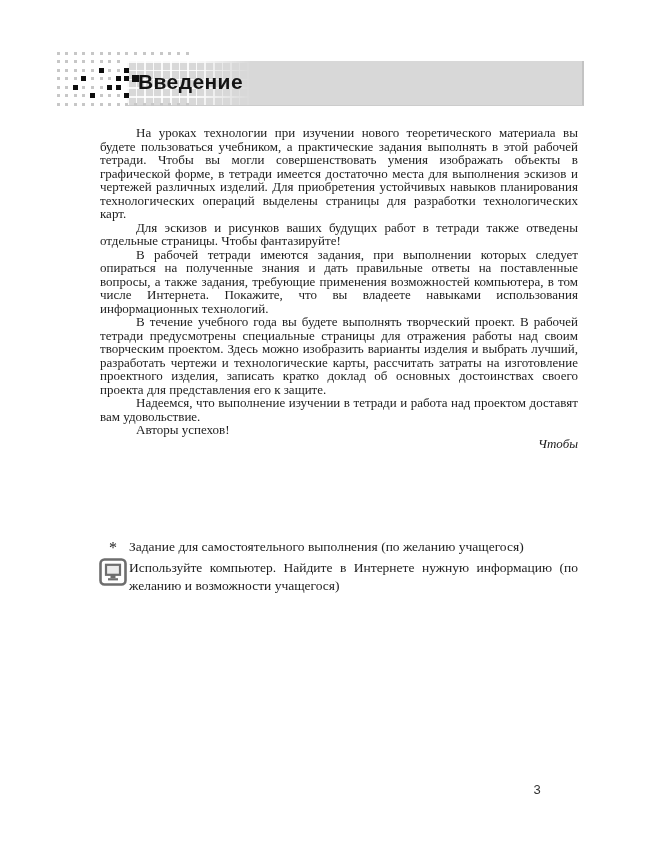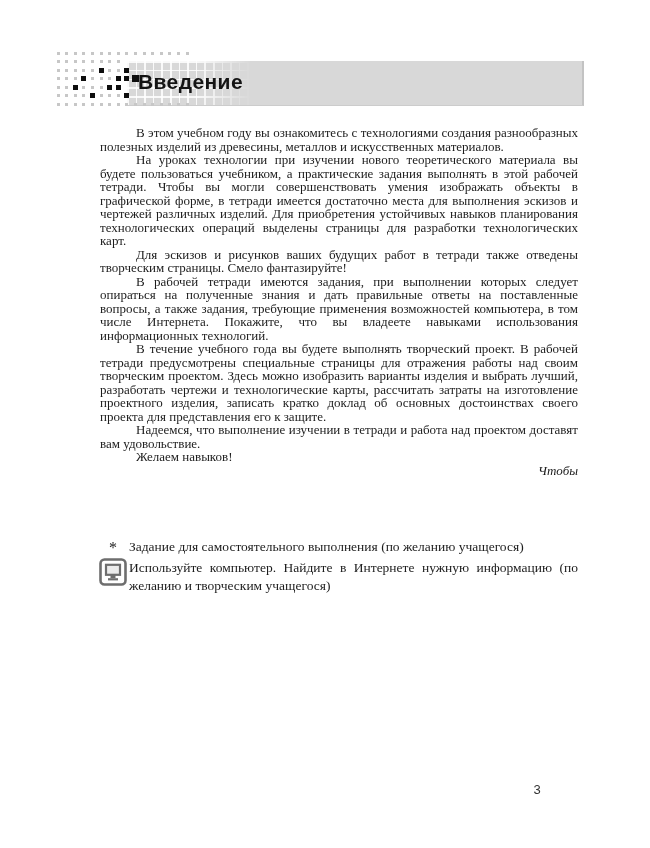--- a/index.html
+++ b/index.html
@@ -160,27 +160,26 @@
       <span class="blk" style="height: 7px; width: 7px; left: 131.9px; top: 75px;"></span>
       <span class="blk" style="height: 5px; width: 5px; left: 72.7px; top: 84.5px;"></span>
       <span class="blk" style="height: 5px; width: 5px; left: 107.1px; top: 84.5px;"></span>
       <span class="blk" style="height: 5px; width: 5px; left: 115.7px; top: 84.5px;"></span>
       <span class="blk" style="height: 5px; width: 5px; left: 89.9px; top: 93px;"></span>
       <span class="blk" style="height: 5px; width: 5px; left: 124.3px; top: 93px;"></span>
     </div>
   <h1 class="title">Введение</h1>
 
   <div class="body-text">
-    <p>В этом учебном году вы ознакомитесь с технологиями создания разнообразных полезных изделий из древесины, металлов и искусственных материалов.</p>
     <p>На уроках технологии при изучении нового теоретического материала вы будете пользоваться учебником, а практические задания выполнять в этой рабочей тетради. Чтобы вы могли совершенствовать умения изображать объекты в графической форме, в тетради имеется достаточно места для выполнения эскизов и чертежей различных изделий. Для приобретения устойчивых навыков планирования технологических операций выделены страницы для разработки технологических карт.</p>
-    <p>Для эскизов и рисунков ваших будущих работ в тетради также отведены творческим страницы. Смело фантазируйте!</p>
+    <p>Для эскизов и рисунков ваших будущих работ в тетради также отведены отдельные страницы. Чтобы фантазируйте!</p>
     <p>В рабочей тетради имеются задания, при выполнении которых следует опираться на полученные знания и дать правильные ответы на поставленные вопросы, а также задания, требующие применения возможностей компьютера, в том числе Интернета. Покажите, что вы владеете навыками использования информационных технологий.</p>
     <p>В течение учебного года вы будете выполнять творческий проект. В рабочей тетради предусмотрены специальные страницы для отражения работы над своим творческим проектом. Здесь можно изобразить варианты изделия и выбрать лучший, разработать чертежи и технологические карты, рассчитать затраты на изготовление проектного изделия, записать кратко доклад об основных достоинствах своего проекта для представления его к защите.</p>
     <p>Надеемся, что выполнение изучении в тетради и работа над проектом доставят вам удовольствие.</p>
-    <p>Желаем навыков!</p>
+    <p>Авторы успехов!</p>
     <p class="signature">Чтобы</p>
   </div>
 
   <div class="legend">
 
     <div class="legend-item">
       <span class="marker asterisk">*</span>
       <span class="item-text">Задание для самостоятельного выполнения (по желанию учащегося)</span>
     </div>
 
@@ -188,19 +187,19 @@
       <span class="marker">
         <span class="computer-icon-box">
           <svg width="28" height="28" viewBox="0 0 28 28">
             <rect x="1.5" y="1.5" width="25" height="25" rx="4" fill="none" stroke="#6e6e6e" stroke-width="2.6"></rect>
             <rect x="7" y="6.8" width="14" height="10" fill="#ececec" stroke="#6e6e6e" stroke-width="2.2"></rect>
             <rect x="11.5" y="16.8" width="5" height="3.4" fill="#6e6e6e"></rect>
             <rect x="9" y="20.2" width="10" height="2.2" fill="#6e6e6e"></rect>
           </svg>
         </span>
       </span>
-      <span class="item-text">Используйте компьютер. Найдите в Интернете нужную информацию (по желанию и творческим учащегося)</span>
+      <span class="item-text">Используйте компьютер. Найдите в Интернете нужную информацию (по желанию и возможности учащегося)</span>
     </div>
   </div>
 
   <div class="page-number">3</div>
 
 </div>
 
 </body></html>

